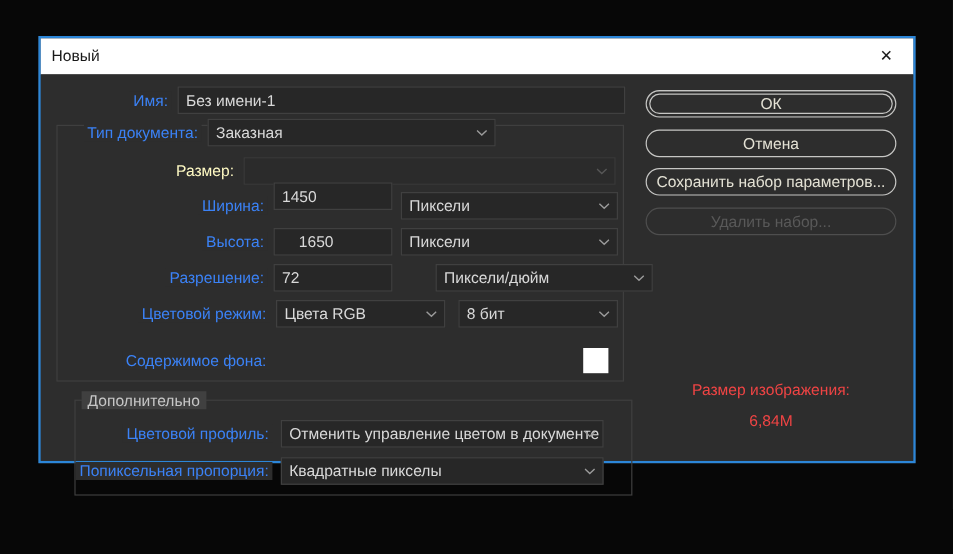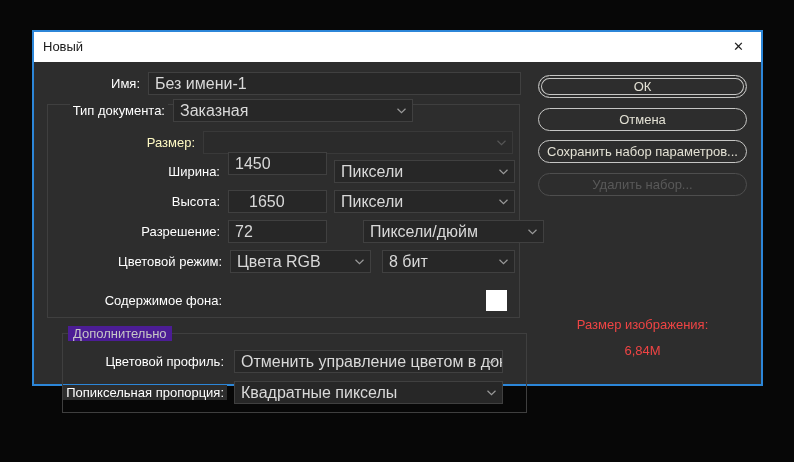--- a/index.html
+++ b/index.html
@@ -31,44 +31,44 @@
     text-align: center; line-height: 30px;
     font-size: 13px; color: #1c1c1c; cursor: default;
   }
   .content {
     position: absolute; left: 0; top: 30px; right: 0; bottom: 0;
     background: #2d2d2d;
   }
   
   .lab {
     position: absolute; height: 23px; line-height: 23px;
-    font-size: 13px; color: #ffffff; white-space: nowrap;
+    font-size: 13px; color: #3b82f6; white-space: nowrap;
   }
   .lab span { background: #2d2d2d; padding: 0 3px; }
   .lab.dis { color: #fef9c3; }
   
   .tfield, .dd {
     position: absolute; height: 23px;
     background: #272727; border: 1px solid #404040;
-    color: #d9d9d9; font-size: 16px; line-height: 21px;
+    color: #d9d9d9; font-size: 13px; line-height: 21px;
     padding: 0 6px; white-space: nowrap; overflow: hidden;
   }
   input.tfield { outline: none; font-family: inherit; }
   .dd { padding-right: 20px; cursor: default; }
   .dd .chev { position: absolute; right: 6px; top: 8px; line-height: 0; }
   .dd .chev path { stroke: #9a9a9a; }
   .dd.dis { background: #2b2b2b; border-color: #393939; }
   .dd.dis .chev path { stroke: #565656; }
   
   .frame {
     position: absolute; border: 1px solid #3f3f3f;
   }
   .frame .legend {
     position: absolute; top: -8px; left: 5px;
-    background: #4c1d95; padding: 0 5px;
+    background: #404040; padding: 0 5px;
     font-size: 13px; color: #c6c6c6; line-height: 15px; white-space: nowrap;
   }
   
   .btn {
     position: absolute; left: 504px; width: 209px; height: 23px;
     border: 1px solid #c6c6c4; border-radius: 12px;
     color: #e3e1d4; font-size: 13px; line-height: 21px;
     text-align: center; white-space: nowrap; cursor: default;
   }
   .btn.default {

